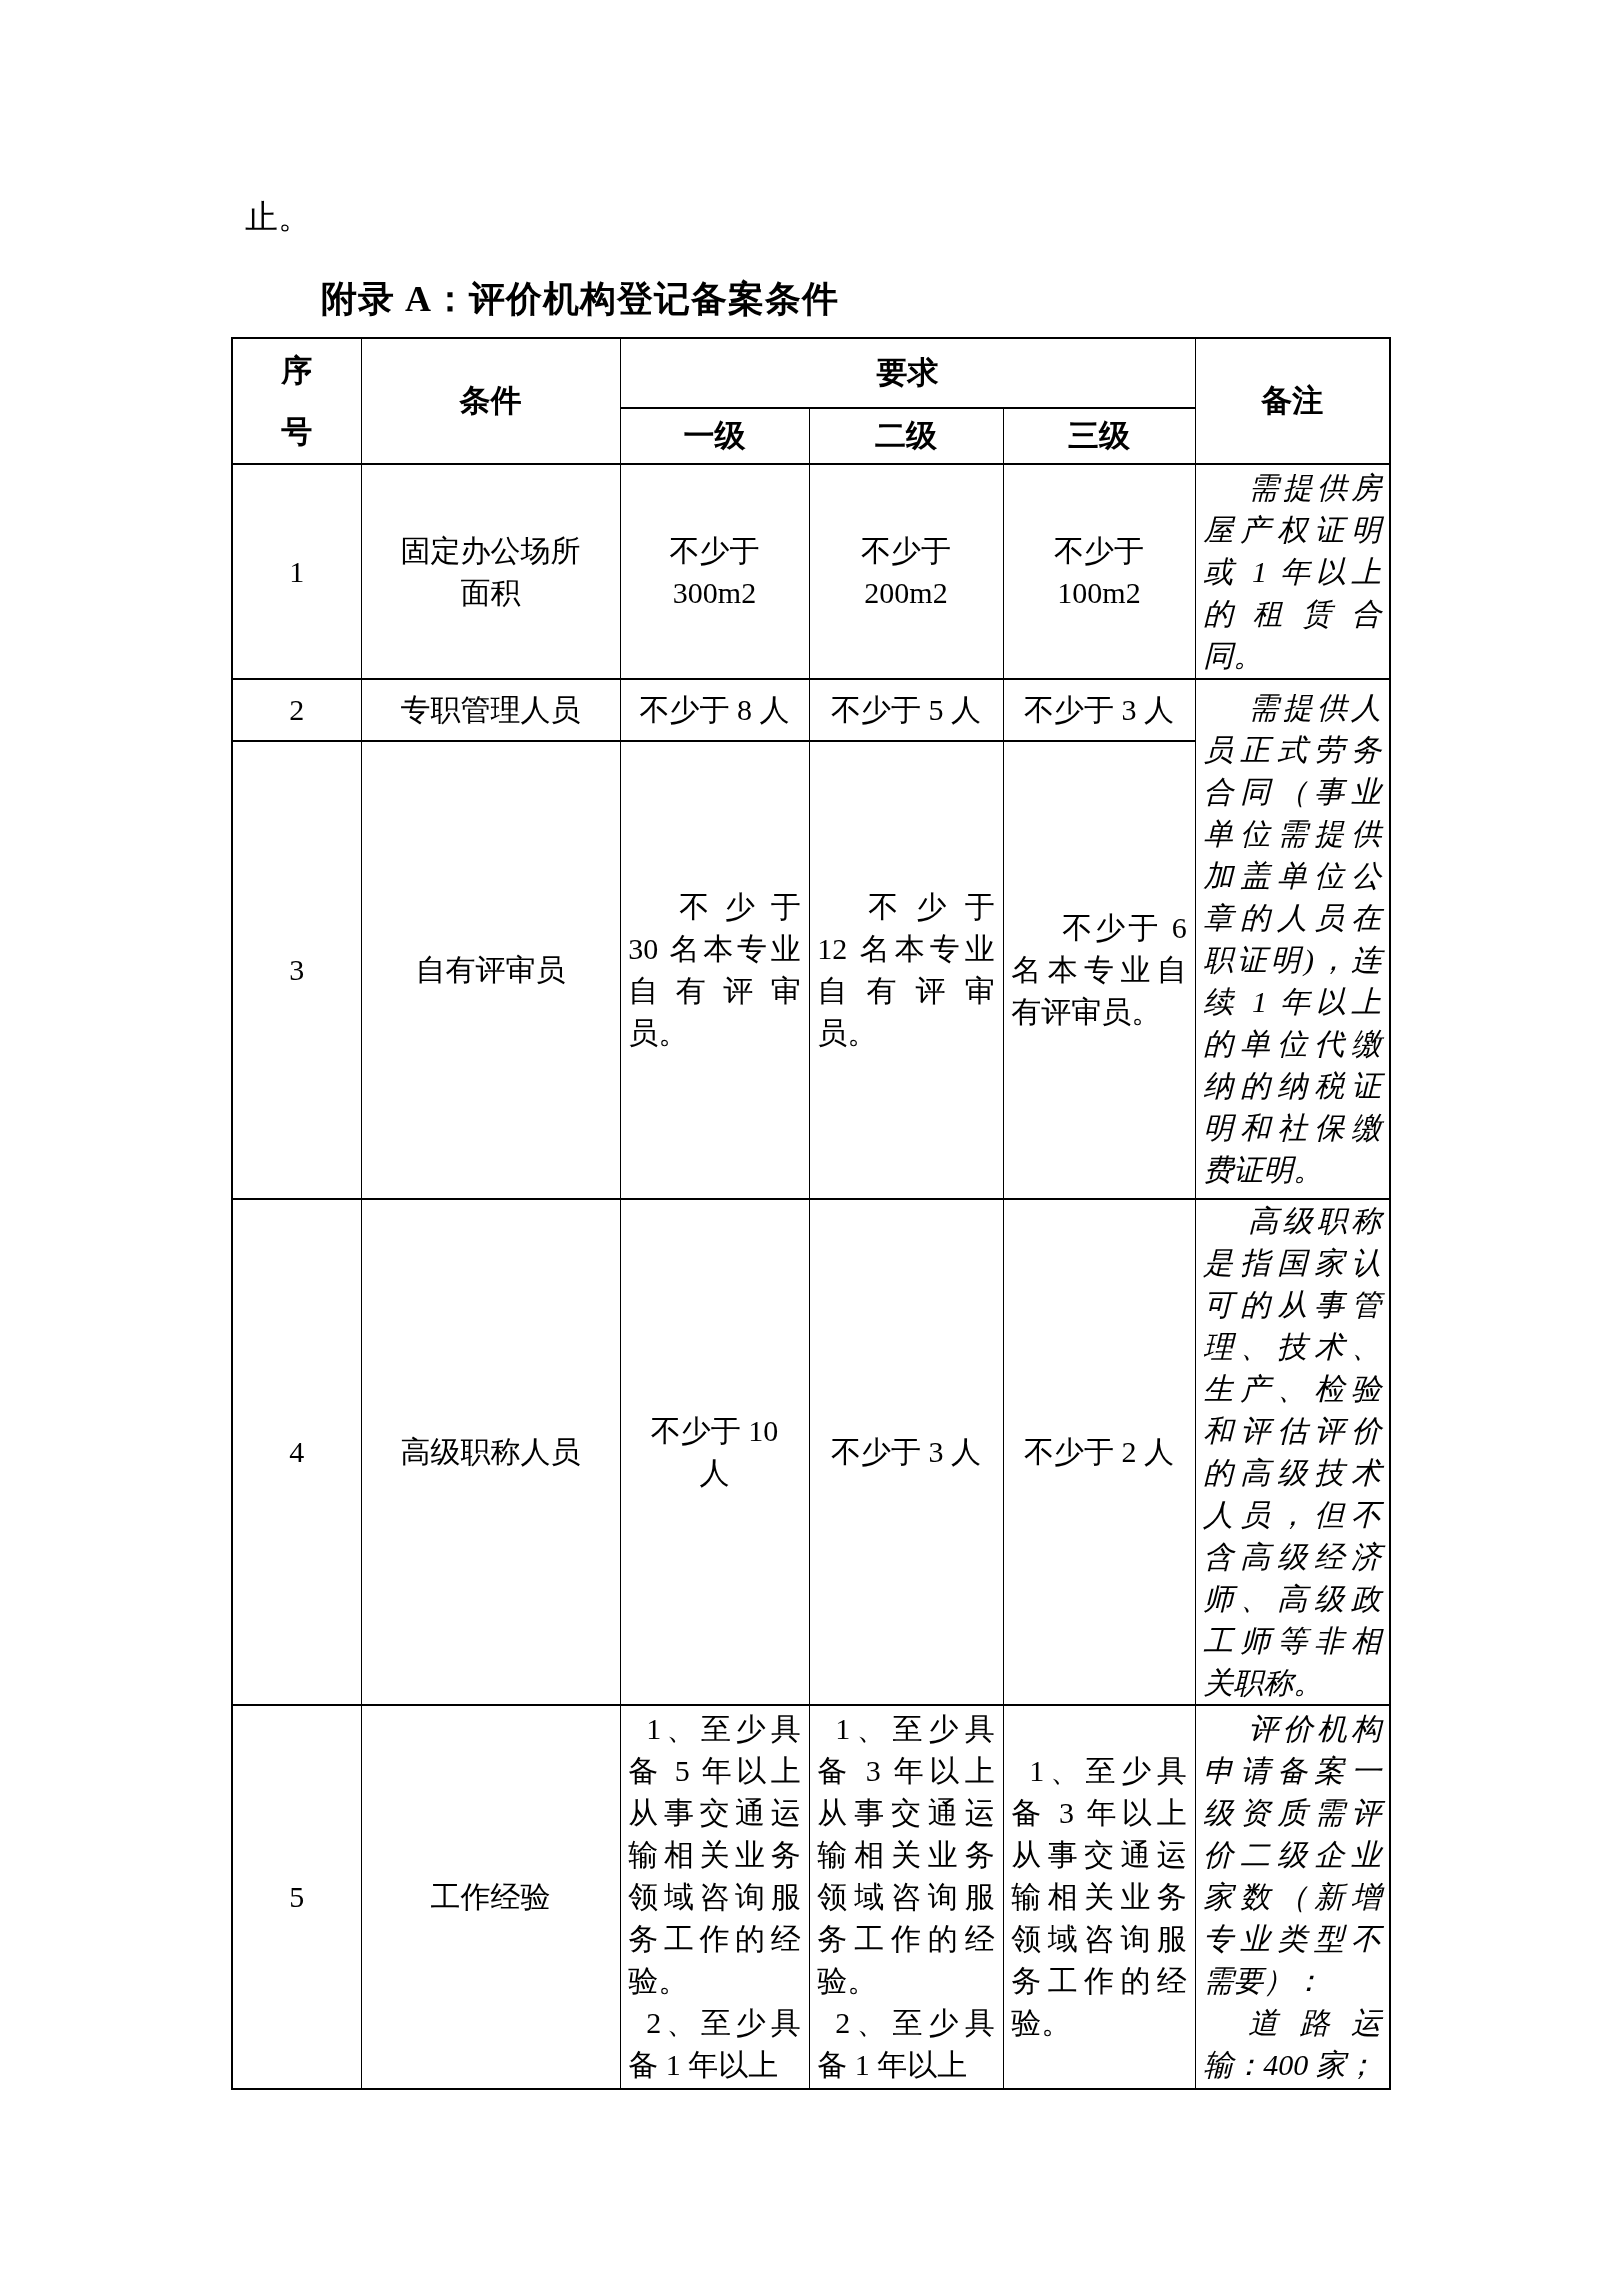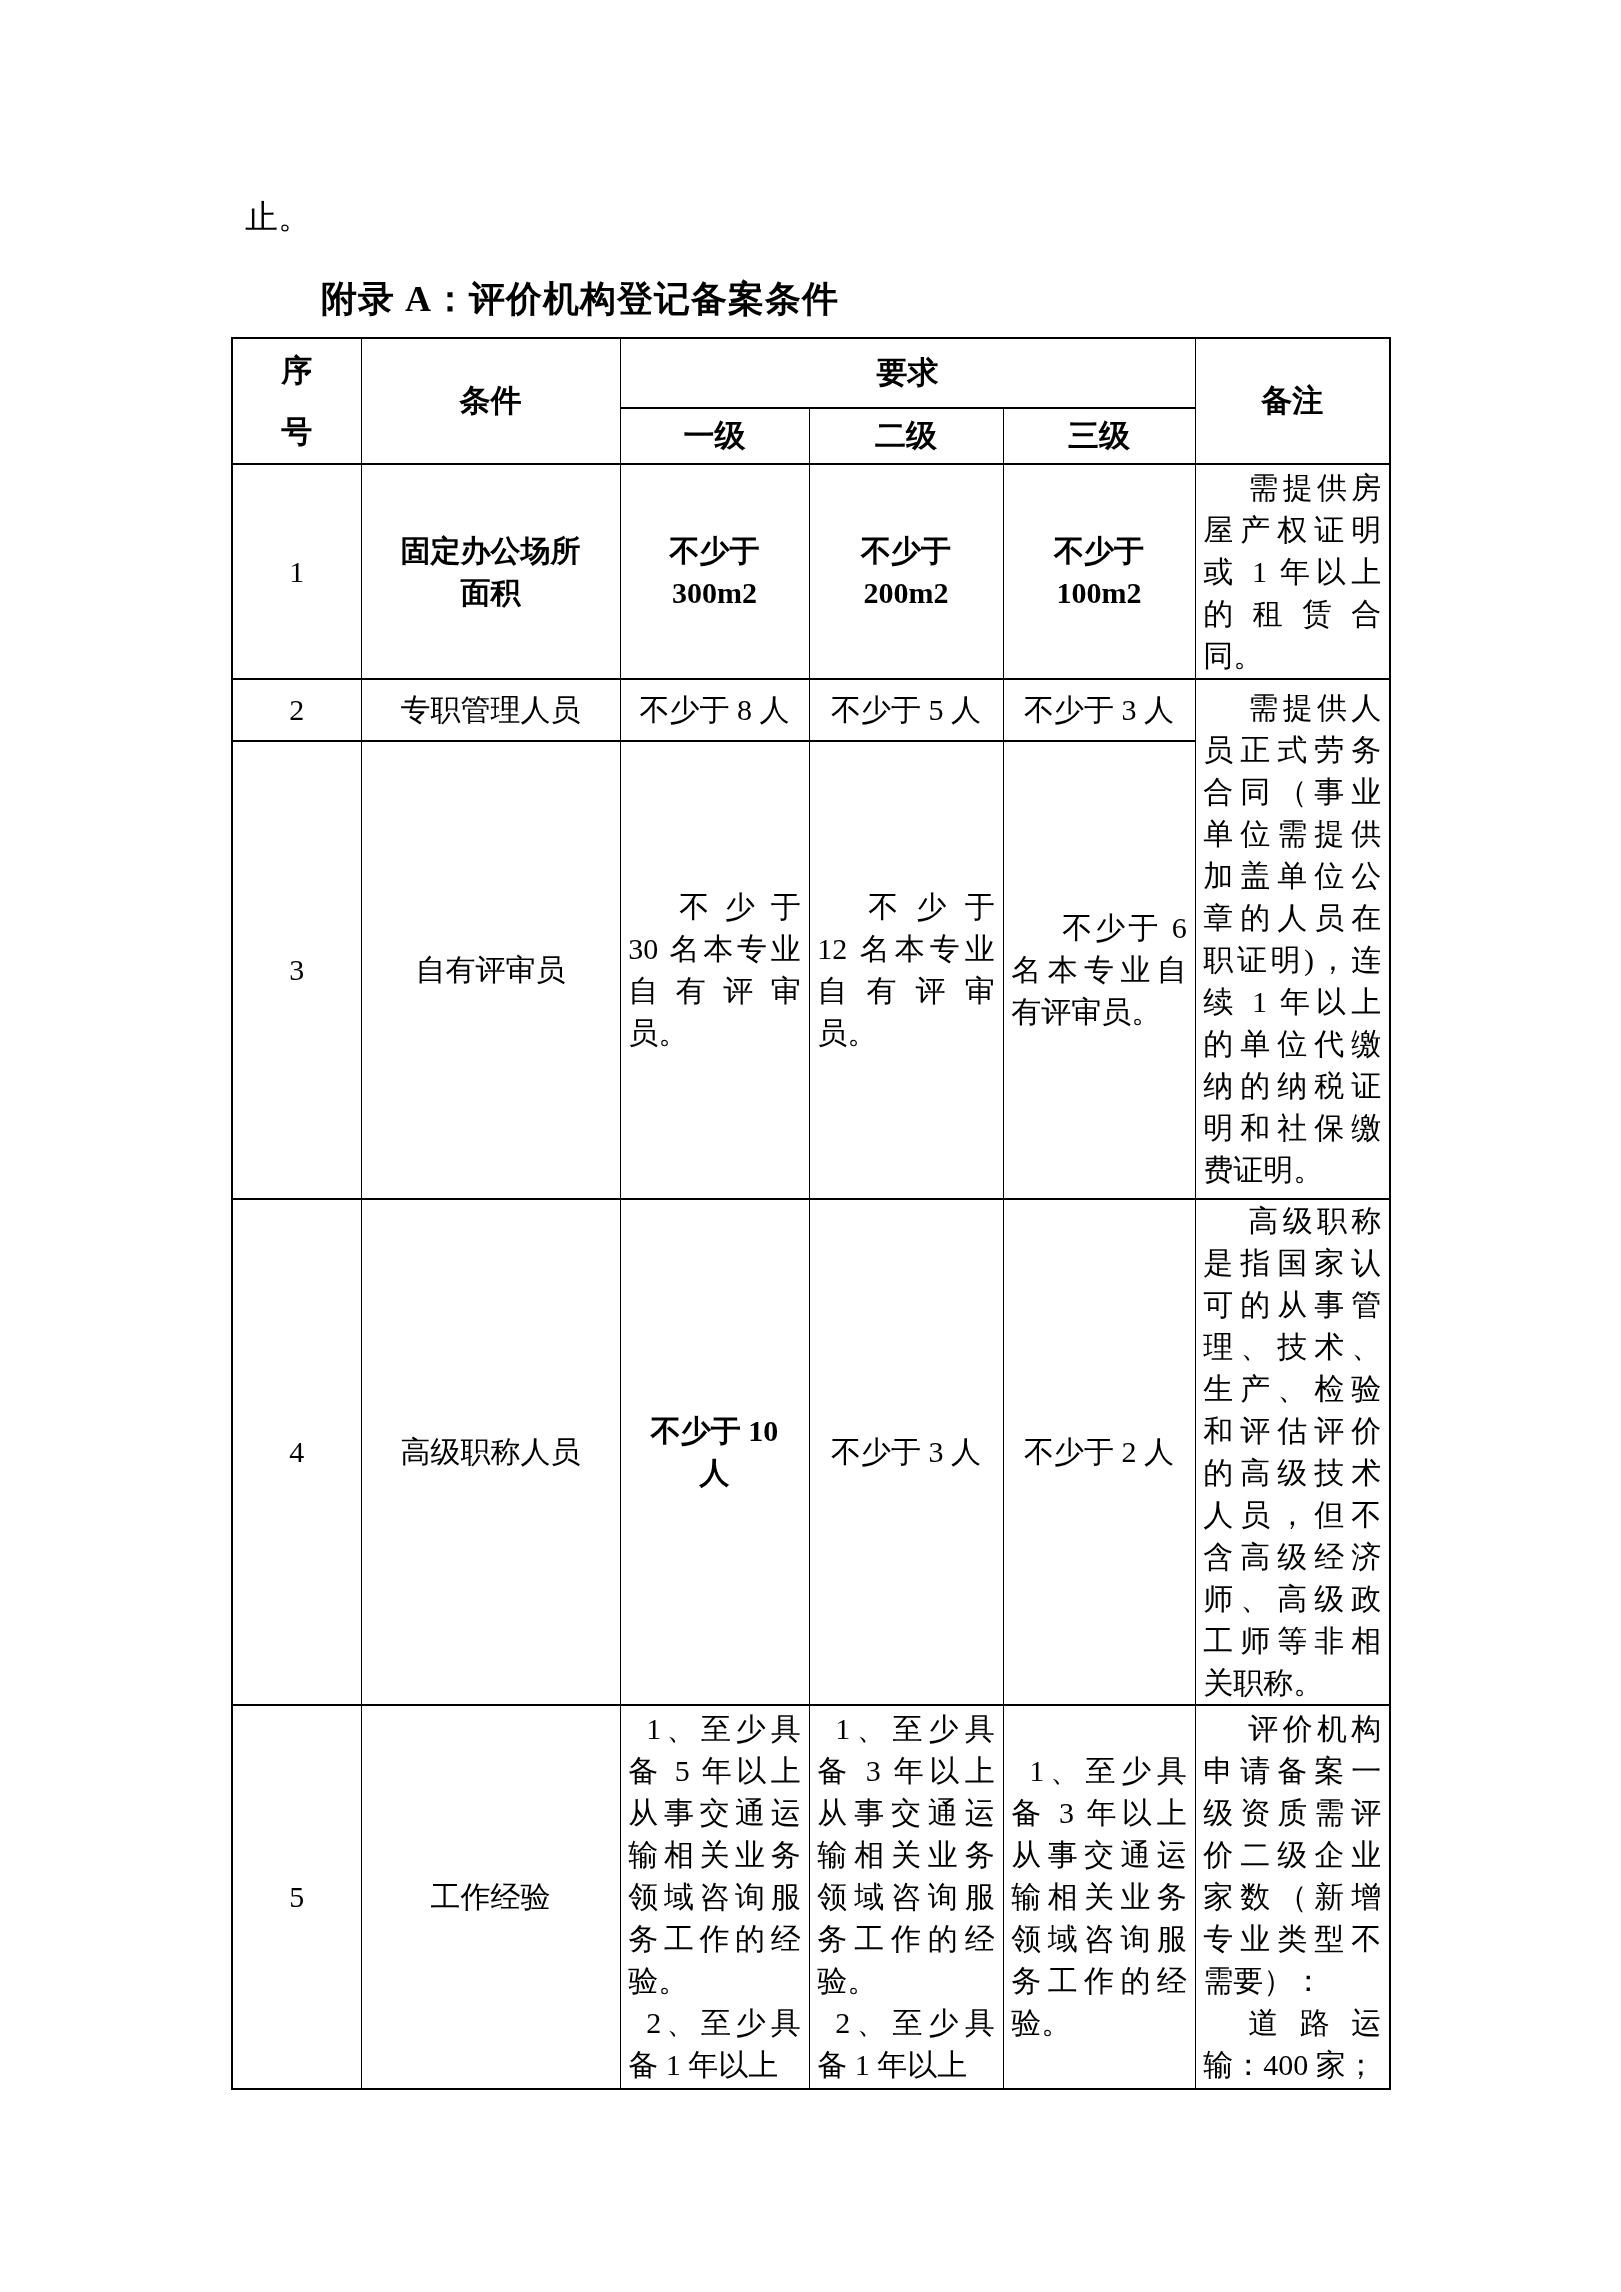--- a/index.html
+++ b/index.html
@@ -38,23 +38,23 @@
     font-size: 30px;
     line-height: 42px;
     vertical-align: middle;
     text-align: center;
     overflow: hidden;
     font-weight: normal;
   }
   th { font-size: 31px; font-weight: bold; }
   .para { margin: 0; }
   .idx-header .para { text-align: center; line-height: 61px; }
-  .center-lines .para { text-align: center; font-weight: bold; }
+  .center-lines .para { text-align: center; }
   .remark-cell { text-align: justify; }
-  .remark-cell .para { text-align: justify; text-indent: 1.5em; }
+  .remark-cell .para { text-align: justify; text-indent: 1.5em; font-style: italic; }
   .dist-cell { text-align: justify; }
   .dist-cell .para { text-align: justify; text-indent: 1.7em; }
   .exp-cell { text-align: justify; }
   .exp-cell .para { text-align: justify; text-indent: 0.6em; }
   tr.h-top    { height: 70px; }
   tr.h-sub    { height: 56px; }
   tr.r1       { height: 215px; }
   tr.r2       { height: 62px; }
   tr.r3       { height: 458px; }
   tr.r4       { height: 499px; }

